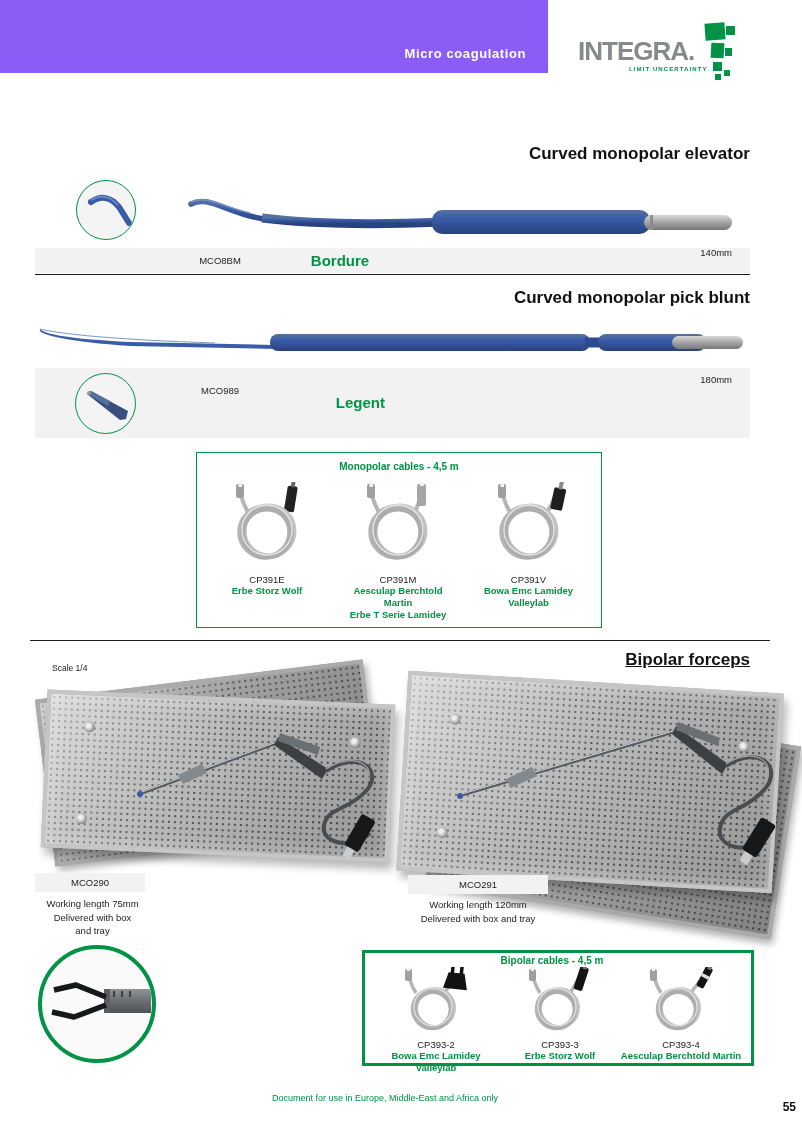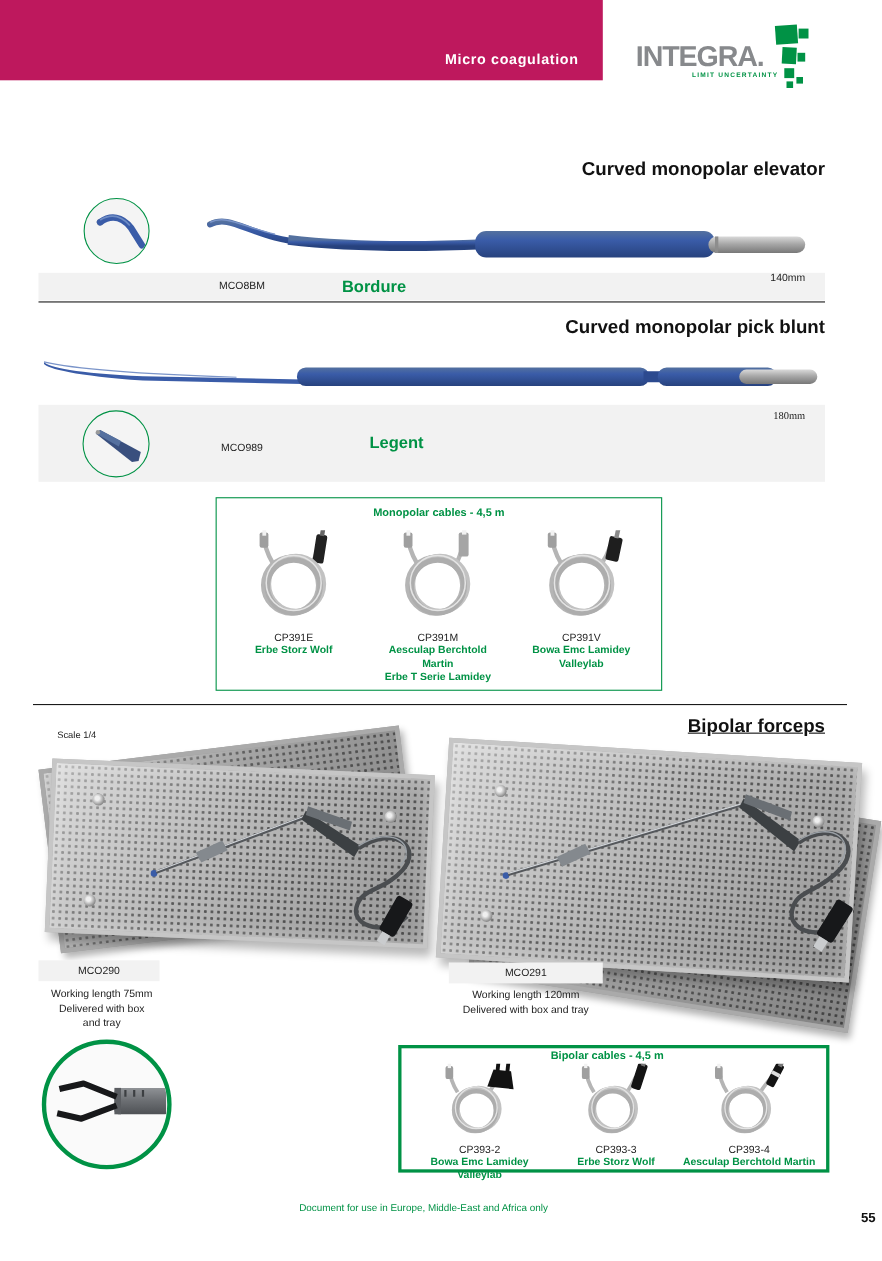--- a/index.html
+++ b/index.html
@@ -4,21 +4,21 @@
 <style>
   * { margin:0; padding:0; box-sizing:border-box; }
   html,body { background:#fff; }
   body {
     width:802px; height:1146px; position:relative; overflow:hidden;
     font-family:"Liberation Sans", sans-serif; color:#1a1a1a;
   }
   .abs { position:absolute; }
 
   
-  .banner { left:0; top:3; width:548px; height:73px; background:#be185d;
+  .banner { left:0; top:3; width:548px; height:73px; background:#8b5cf6;
             display:flex; justify-content:flex-end; align-items:flex-end; }
   .banner-label { color:#fff; font-size:13px; font-weight:bold; letter-spacing:.6px;
                   padding:0 22px 12px 0; }
   .logo-wordmark { left:578px; top:36px; font-size:26px; font-weight:bold;
                    color:#87898C; letter-spacing:-1px; font-family:"Liberation Sans",sans-serif; }
   .logo-tagline { left:629px; top:66px; font-size:6px; font-weight:bold;
                   color:#009245; letter-spacing:1.1px; }
   .logo-squares { left:703px; top:22px; width:58px; height:60px; }
   .logo-squares i { position:absolute; background:#009245; display:block; }
   .sq1 { left:2px;  top:1px;  width:20px; height:17px; transform:rotate(-4deg); }
@@ -136,29 +136,29 @@
 <svg class="abs" style="left:35px; top:320px;" width="710" height="42" viewBox="0 0 710 42">
   <path d="M 5 9 C 9 14 34 19 95 22 L 240 25 L 240 29 L 95 26 C 34 22 8 15 5 11 Z" fill="#3A5CA8"></path>
   <path d="M 5 9 C 30 15 90 20 180 23" fill="none" stroke="#7a94c9" stroke-width="1"></path>
   <rect x="235" y="14" width="320" height="17" rx="8" fill="url(#blueg)"></rect>
   <rect x="550" y="17.5" width="18" height="10" fill="#2c4a8f"></rect>
   <rect x="563" y="14" width="108" height="17" rx="8" fill="url(#blueg)"></rect>
   <rect x="637" y="16" width="71" height="13" rx="6.5" fill="url(#metalg)"></rect>
 </svg>
 
 <div class="abs band" style="left:35px; top:368px; width:715px; height:70px;"></div>
-<div class="abs len-text" style="left:660px; top:374px; width:72px; text-align:right;font-family:Liberation Serif, serif;">180mm</div>
+<div class="abs len-text" style="left:660px; top:374px; width:72px; text-align:right;">180mm</div>
 <div class="abs detail-circle" style="left:75px; top:373px; width:61px; height:61px;">
   <svg width="61" height="61" viewBox="0 0 61 61">
     <polygon points="11,20 15,17 52,37 50,45 44,46" fill="#394f7e"></polygon>
     <polygon points="11,20 15,17 34,27 32,32" fill="#55709f"></polygon>
     <circle cx="13" cy="19" r="2" fill="#9a9a9a"></circle>
   </svg>
 </div>
-<div class="abs code-text" style="left:180px; top:402px; width:80px; text-align:center;">MCO989</div>
+<div class="abs code-text" style="left:180px; top:385px; width:80px; text-align:center;">MCO989</div>
 <div class="abs green-name" style="left:295px; top:394px; width:90px; text-align:right;">Legent</div>
 
 <div class="abs cable-box" style="left:196px; top:452px; width:406px; height:176px;"></div>
 <div class="abs box-title" style="left:196px; top:461px; width:406px;">Monopolar cables - 4,5 m</div>
 
 <div class="cable-item" style="left:212px; top:482px; width:110px;">
   <svg width="110" height="86" viewBox="0 0 110 86">
     <path d="M 36 30 C 30 20 28 12 28 4" fill="none" stroke="#b5b5b5" stroke-width="4"></path>
     <rect x="24" y="2" width="8" height="14" rx="2" fill="#9f9f9f"></rect>
     <rect x="26.5" y="-2" width="3.5" height="7" fill="#f2f2f2"></rect>

